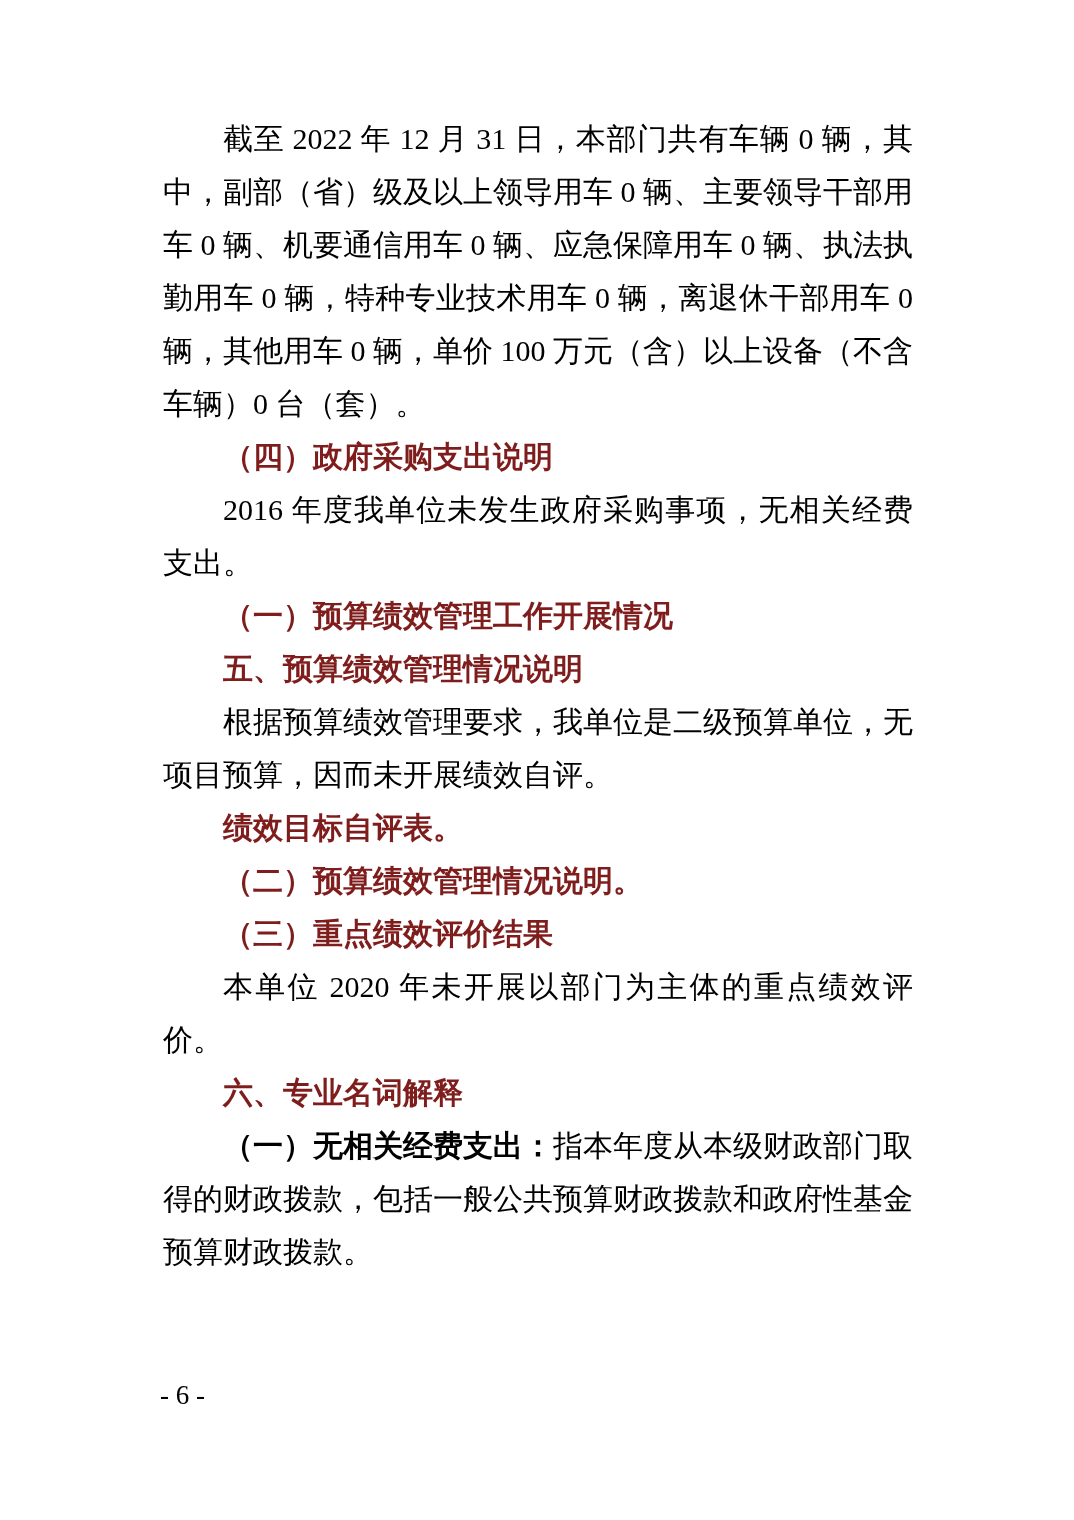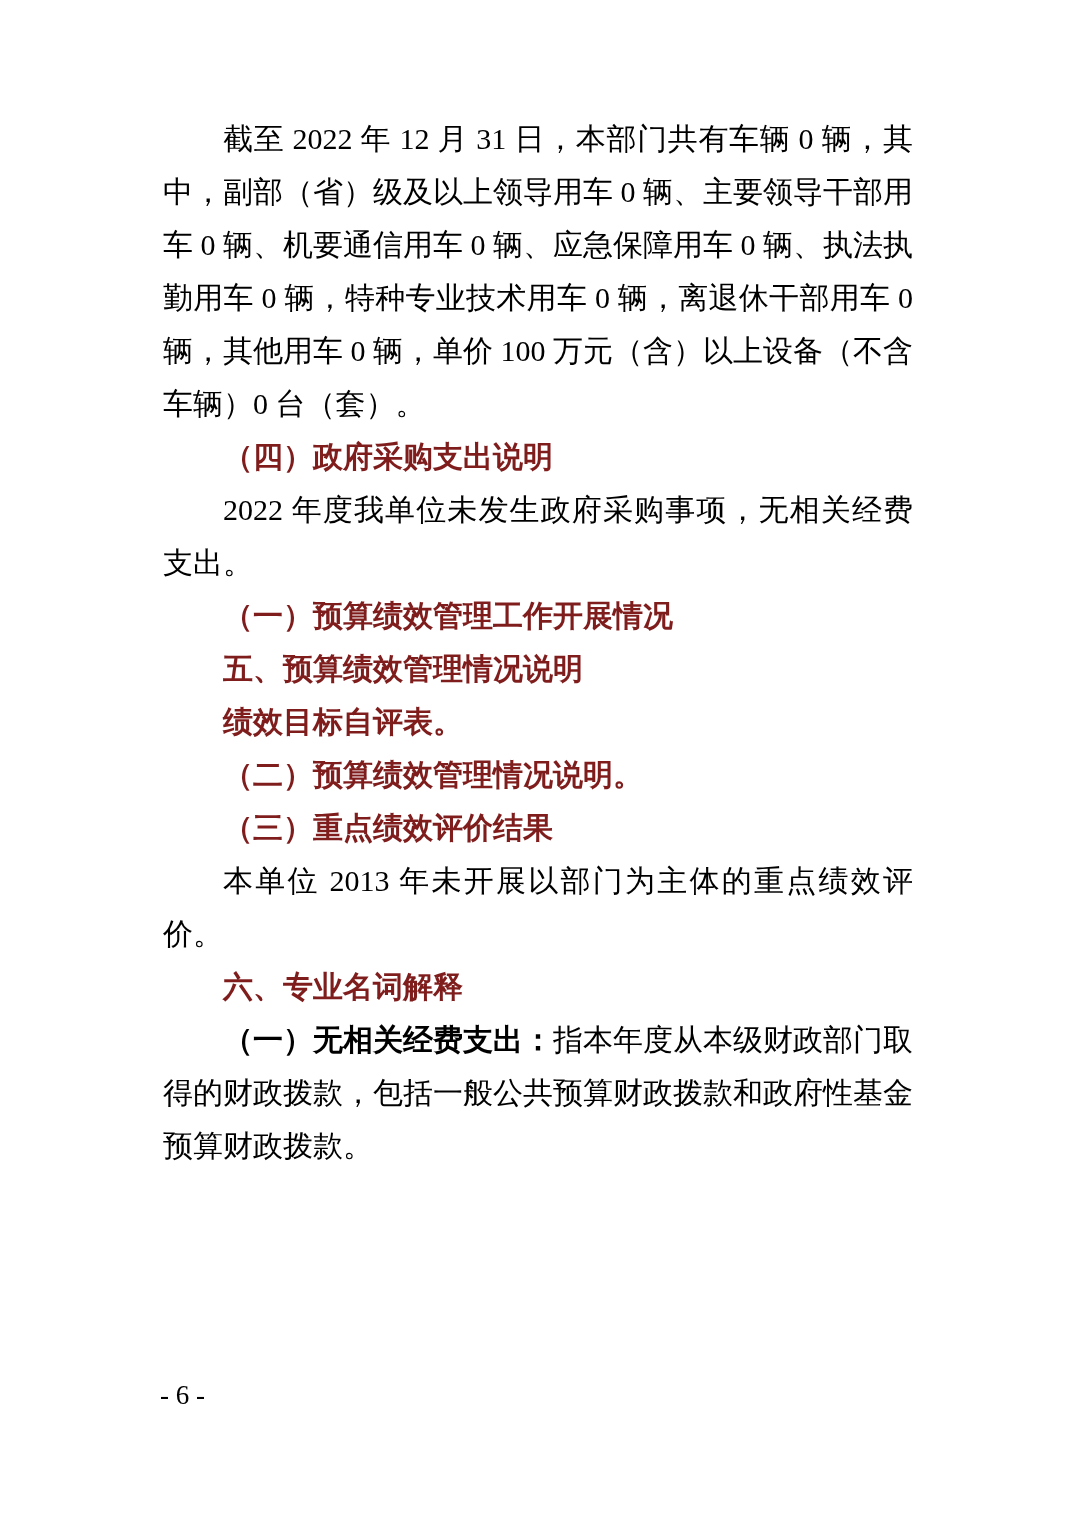--- a/index.html
+++ b/index.html
@@ -57,36 +57,37 @@
 </head>
 <body>
 
 <div class="page">
   <div class="doc-body">
 
     <p class="para">截至 2022 年 12 月 31 日，本部门共有车辆 0 辆，其中，副部（省）级及以上领导用车 0 辆、主要领导干部用车 0 辆、机要通信用车 0 辆、应急保障用车 0 辆、执法执勤用车 0 辆，特种专业技术用车 0 辆，离退休干部用车 0 辆，其他用车 0 辆，单价 100 万元（含）以上设备（不含车辆）0 台（套）。</p>
 
     <p class="heading">（四）政府采购支出说明</p>
 
-    <p class="para">2022 年度我单位未发生政府采购事项，无相关经费支出。</p>
+    <p class="para">2016 年度我单位未发生政府采购事项，无相关经费支出。</p>
 
     <p class="heading">（一）预算绩效管理工作开展情况</p>
 
     <p class="heading">五、预算绩效管理情况说明</p>
 
+    <p class="para">根据预算绩效管理要求，我单位是二级预算单位，无项目预算，因而未开展绩效自评。</p>
 
     <p class="heading">绩效目标自评表。</p>
 
 
     <p class="heading">（二）预算绩效管理情况说明。</p>
 
 
     <p class="heading">（三）重点绩效评价结果</p>
 
-    <p class="para">本单位 2013 年未开展以部门为主体的重点绩效评价。</p>
+    <p class="para">本单位 2020 年未开展以部门为主体的重点绩效评价。</p>
 
     <p class="heading">六、专业名词解释</p>
 
     <p class="para">
       <span class="lead-bold">（一）无相关经费支出：</span><span>指本年度从本级财政部门取得的财政拨款，包括一般公共预算财政拨款和政府性基金预算财政拨款。</span>
     </p>
 
   </div>
 
   <div class="page-footer">- 6 -</div>

